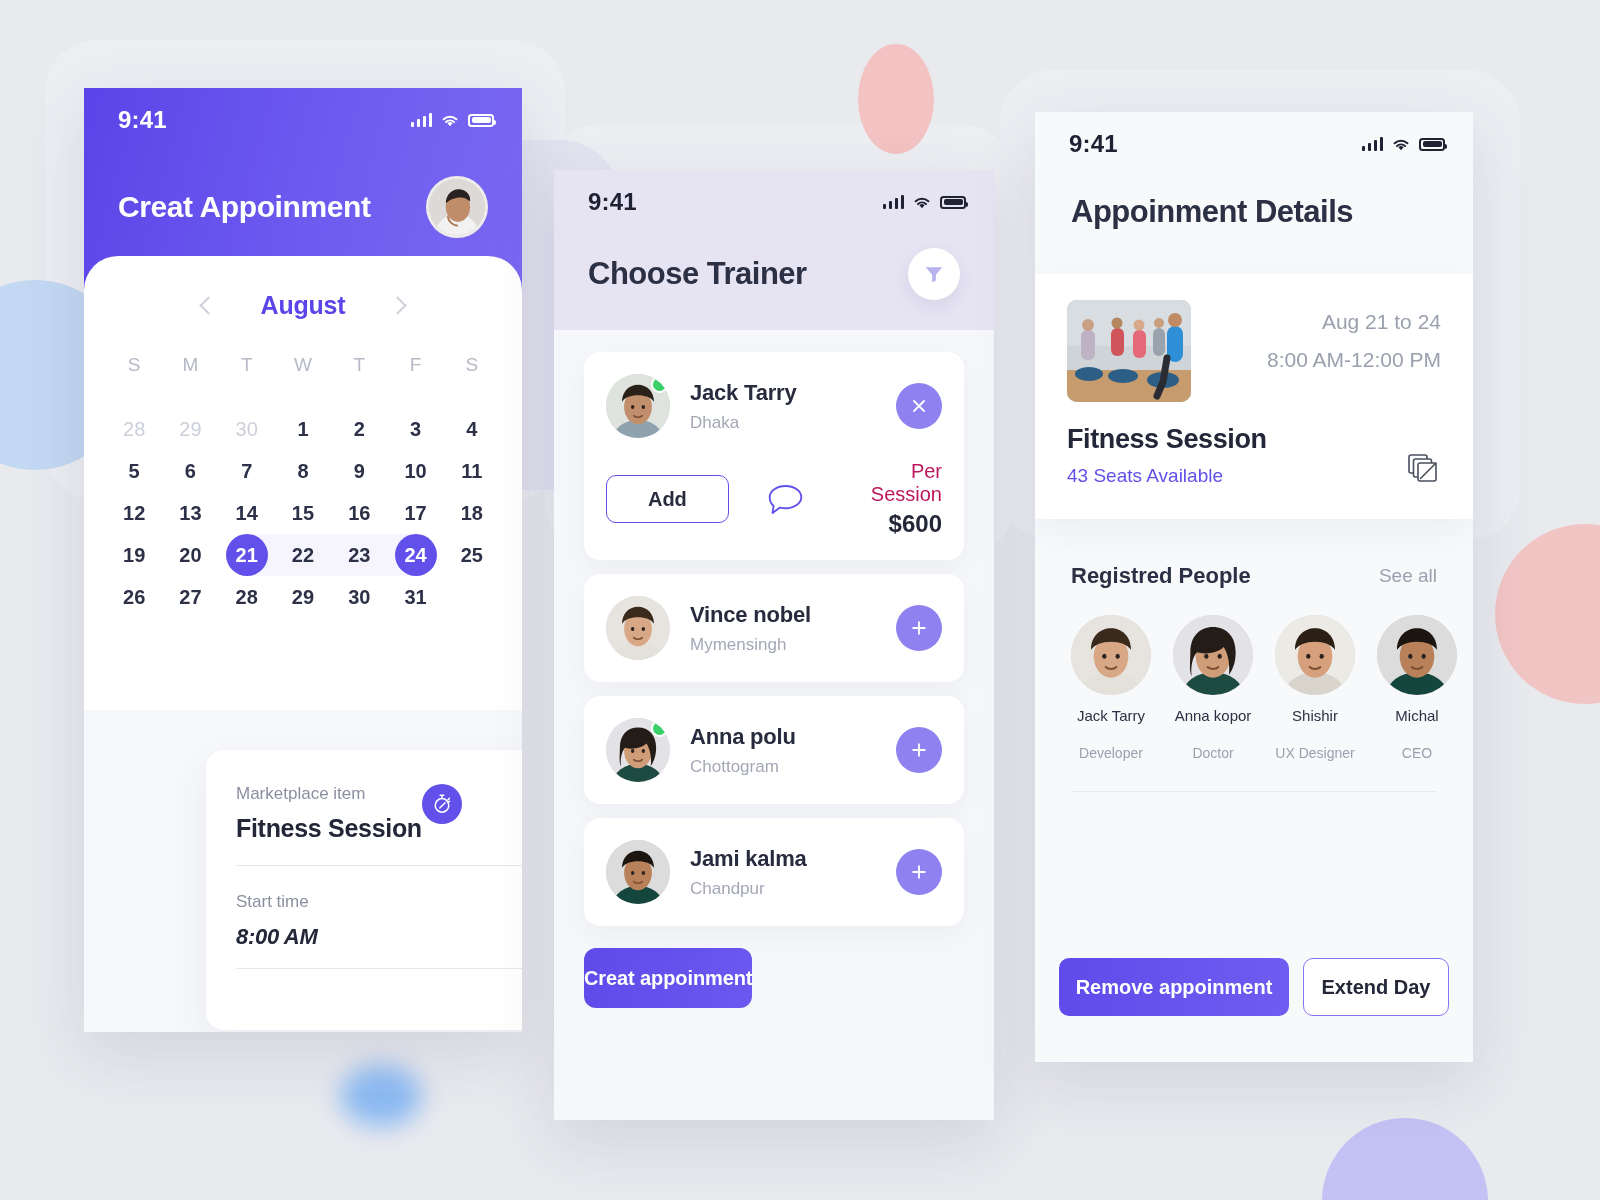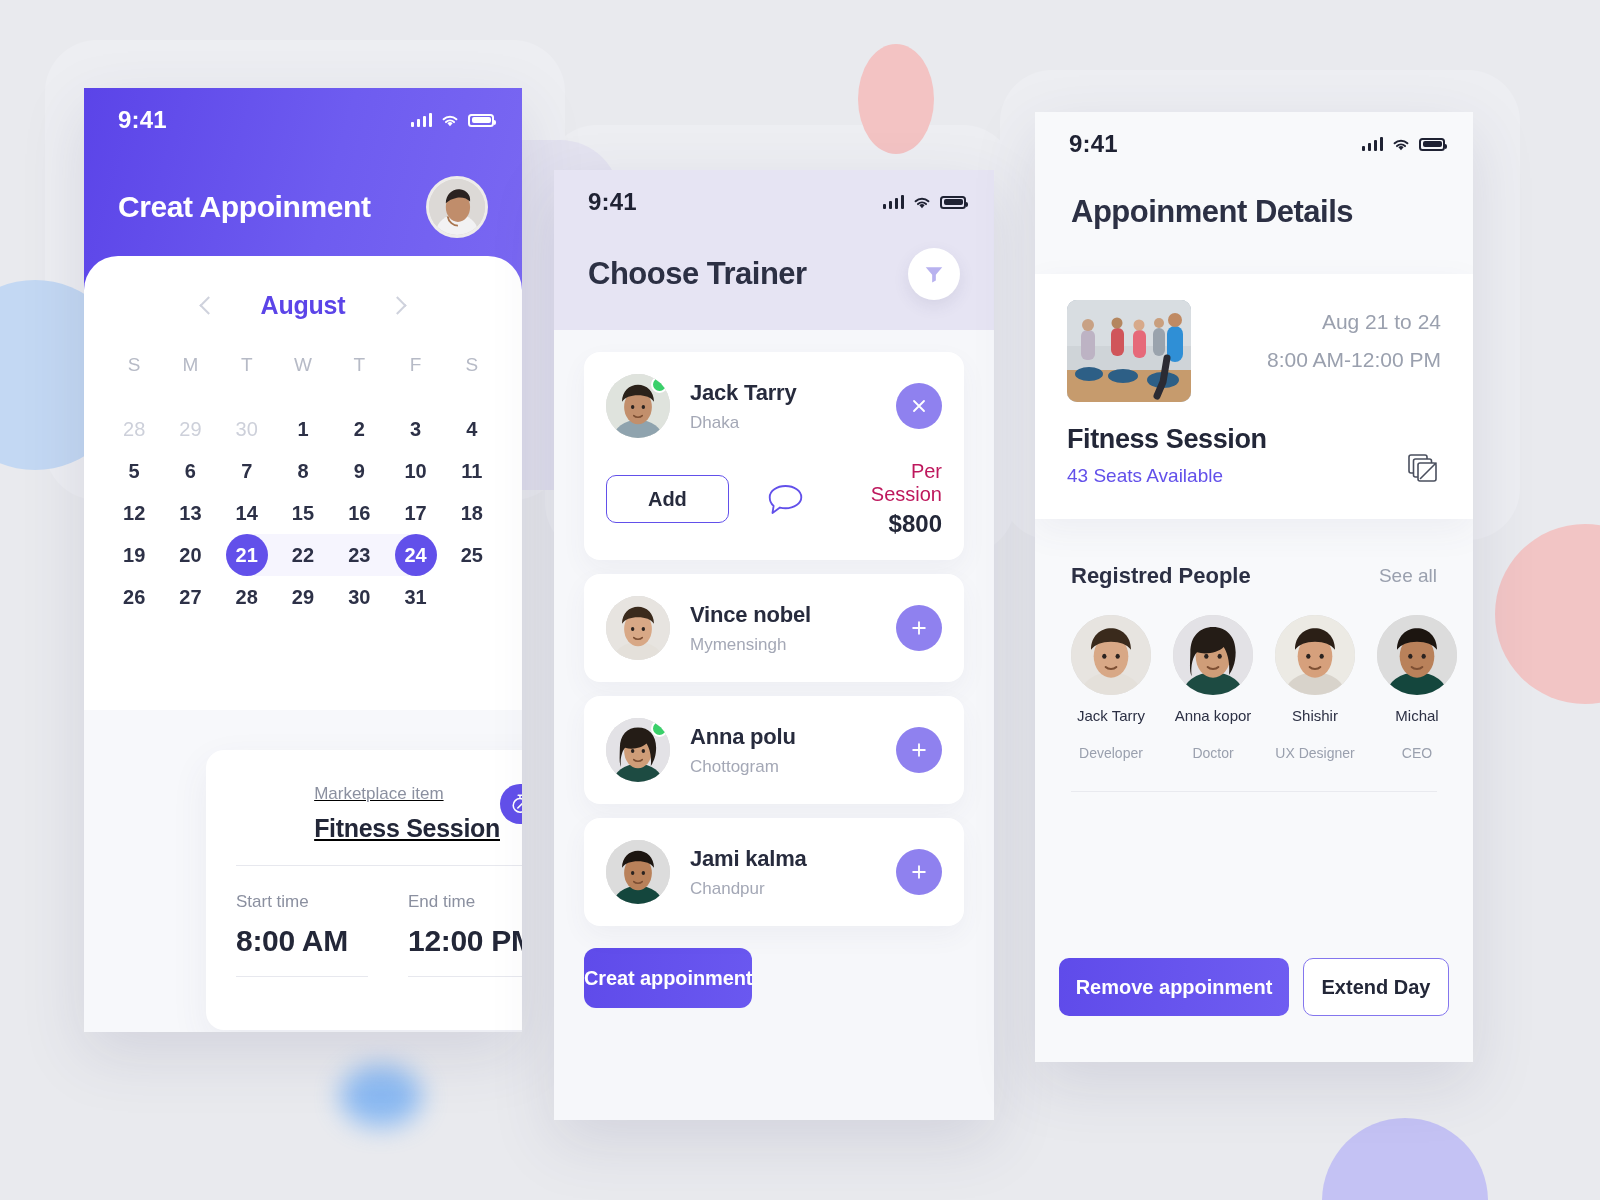--- a/index.html
+++ b/index.html
@@ -79,30 +79,30 @@
               position: relative; z-index: 2; }
   .cal-cell.muted { color: #cdd0da; font-weight: 500; }
   .cal-cell.sel { background: #6250ea; color: #fff; }
   .cal-cellwrap.range::before { content:""; position:absolute; inset: 0 0; background:#f6f5fe; z-index:1; }
   .cal-cellwrap.range-start::before { left: 50%; }
   .cal-cellwrap.range-end::before { right: 50%; }
 
   .s1-card { position: absolute; left: 122px; top: 662px; width: 364px; height: 280px;
              background: #fff; border-radius: 18px; padding: 34px 30px;
              box-shadow: 0 14px 38px rgba(70,70,120,.07); }
-  .mk-row { display: flex; justify-content: flex-end; align-items: flex-start; text-decoration: underline; }
+  .mk-row { display: flex; justify-content: flex-start; align-items: flex-start; }
   .mk-label { color: #8b90a0; font-size: 17px; }
   .mk-icon { width: 40px; height: 40px; border-radius: 50%; background: #6250ea;
              display: flex; align-items: center; justify-content: center; flex: none; }
   .mk-title { font-size: 25px; font-weight: 700; color: #232738; margin-top: 10px; letter-spacing: -.3px; }
   .hr { height: 1px; background: #e7e8ee; margin: 22px 0 26px; }
   .times { display: flex; gap: 40px; }
   .time-col { flex: 1; }
   .time-lbl { color: #8b90a0; font-size: 17px; }
-  .time-val { font-size: 30px; font-weight: 700; color: #232738; margin-top: 12px; letter-spacing: -.3px; }
+  .time-val { font-size: 22px; font-weight: 700; color: #232738; margin-top: 12px; letter-spacing: -.3px; font-style: italic; }
   .time-underline { height: 1px; background: #e7e8ee; margin-top: 18px; }
 
   
   .s2-header { height: 160px; background: #e6e4f3; }
   .s2-header .statusbar { color: #1f2233; }
   .s2-title-row { display: flex; align-items: center; justify-content: space-between;
                   padding: 0 34px; margin-top: 32px; }
   .s2-title { font-size: 31px; font-weight: 700; color: #2c3044; letter-spacing: -.5px; }
   .filter-btn { width: 52px; height: 52px; border-radius: 50%; background: #fff;
                 display: flex; align-items: center; justify-content: center; flex: none;
@@ -361,25 +361,20 @@
         </svg>
       </div>
     </div>
     <div class="hr"></div>
     <div class="times">
       <div class="time-col">
         <div class="time-lbl">Start time</div>
         <div class="time-val">8:00 AM</div>
         <div class="time-underline"></div>
       </div>
-      <div class="time-col">
-        <div class="time-lbl">End time</div>
-        <div class="time-val">12:00 PM</div>
-        <div class="time-underline"></div>
-      </div>
     </div>
   </div>
 </div>
 
 <div class="phone phone-2">
 
   <div class="s2-header">
     <div class="statusbar sb-dark">
       <div class="sb-time">9:41</div>
       <div class="sb-icons">
@@ -435,21 +430,21 @@
             </svg>
           </div>
     </div>
         <div class="tfoot">
         <button class="add-btn">Add</button>
         <svg width="42" height="36" viewBox="0 0 42 36" fill="none" stroke="#6250ea" stroke-width="2">
           <path d="M21 4c9.4 0 17 5.4 17 12s-7.6 12-17 12c-2.1 0-4.1-.3-6-.8L7 33l1.2-7.6C5.6 23.1 4 19.8 4 16 4 9.4 11.6 4 21 4Z" stroke-linejoin="round"></path>
         </svg>
         <div class="price-wrap">
           <div class="per-sess">Per Session</div>
-          <div class="price">$800</div>
+          <div class="price">$600</div>
         </div>
       </div>
       </div>
       <div class="tcard">
         <div class="trow">
       <div class="tav">
 
         <svg class="face" viewBox="0 0 60 60" preserveAspectRatio="xMidYMid slice">
     <rect width="60" height="60" fill="#e7e4e0"></rect>
     <ellipse cx="30" cy="60" rx="23" ry="17" fill="#e4e0da"></ellipse>

